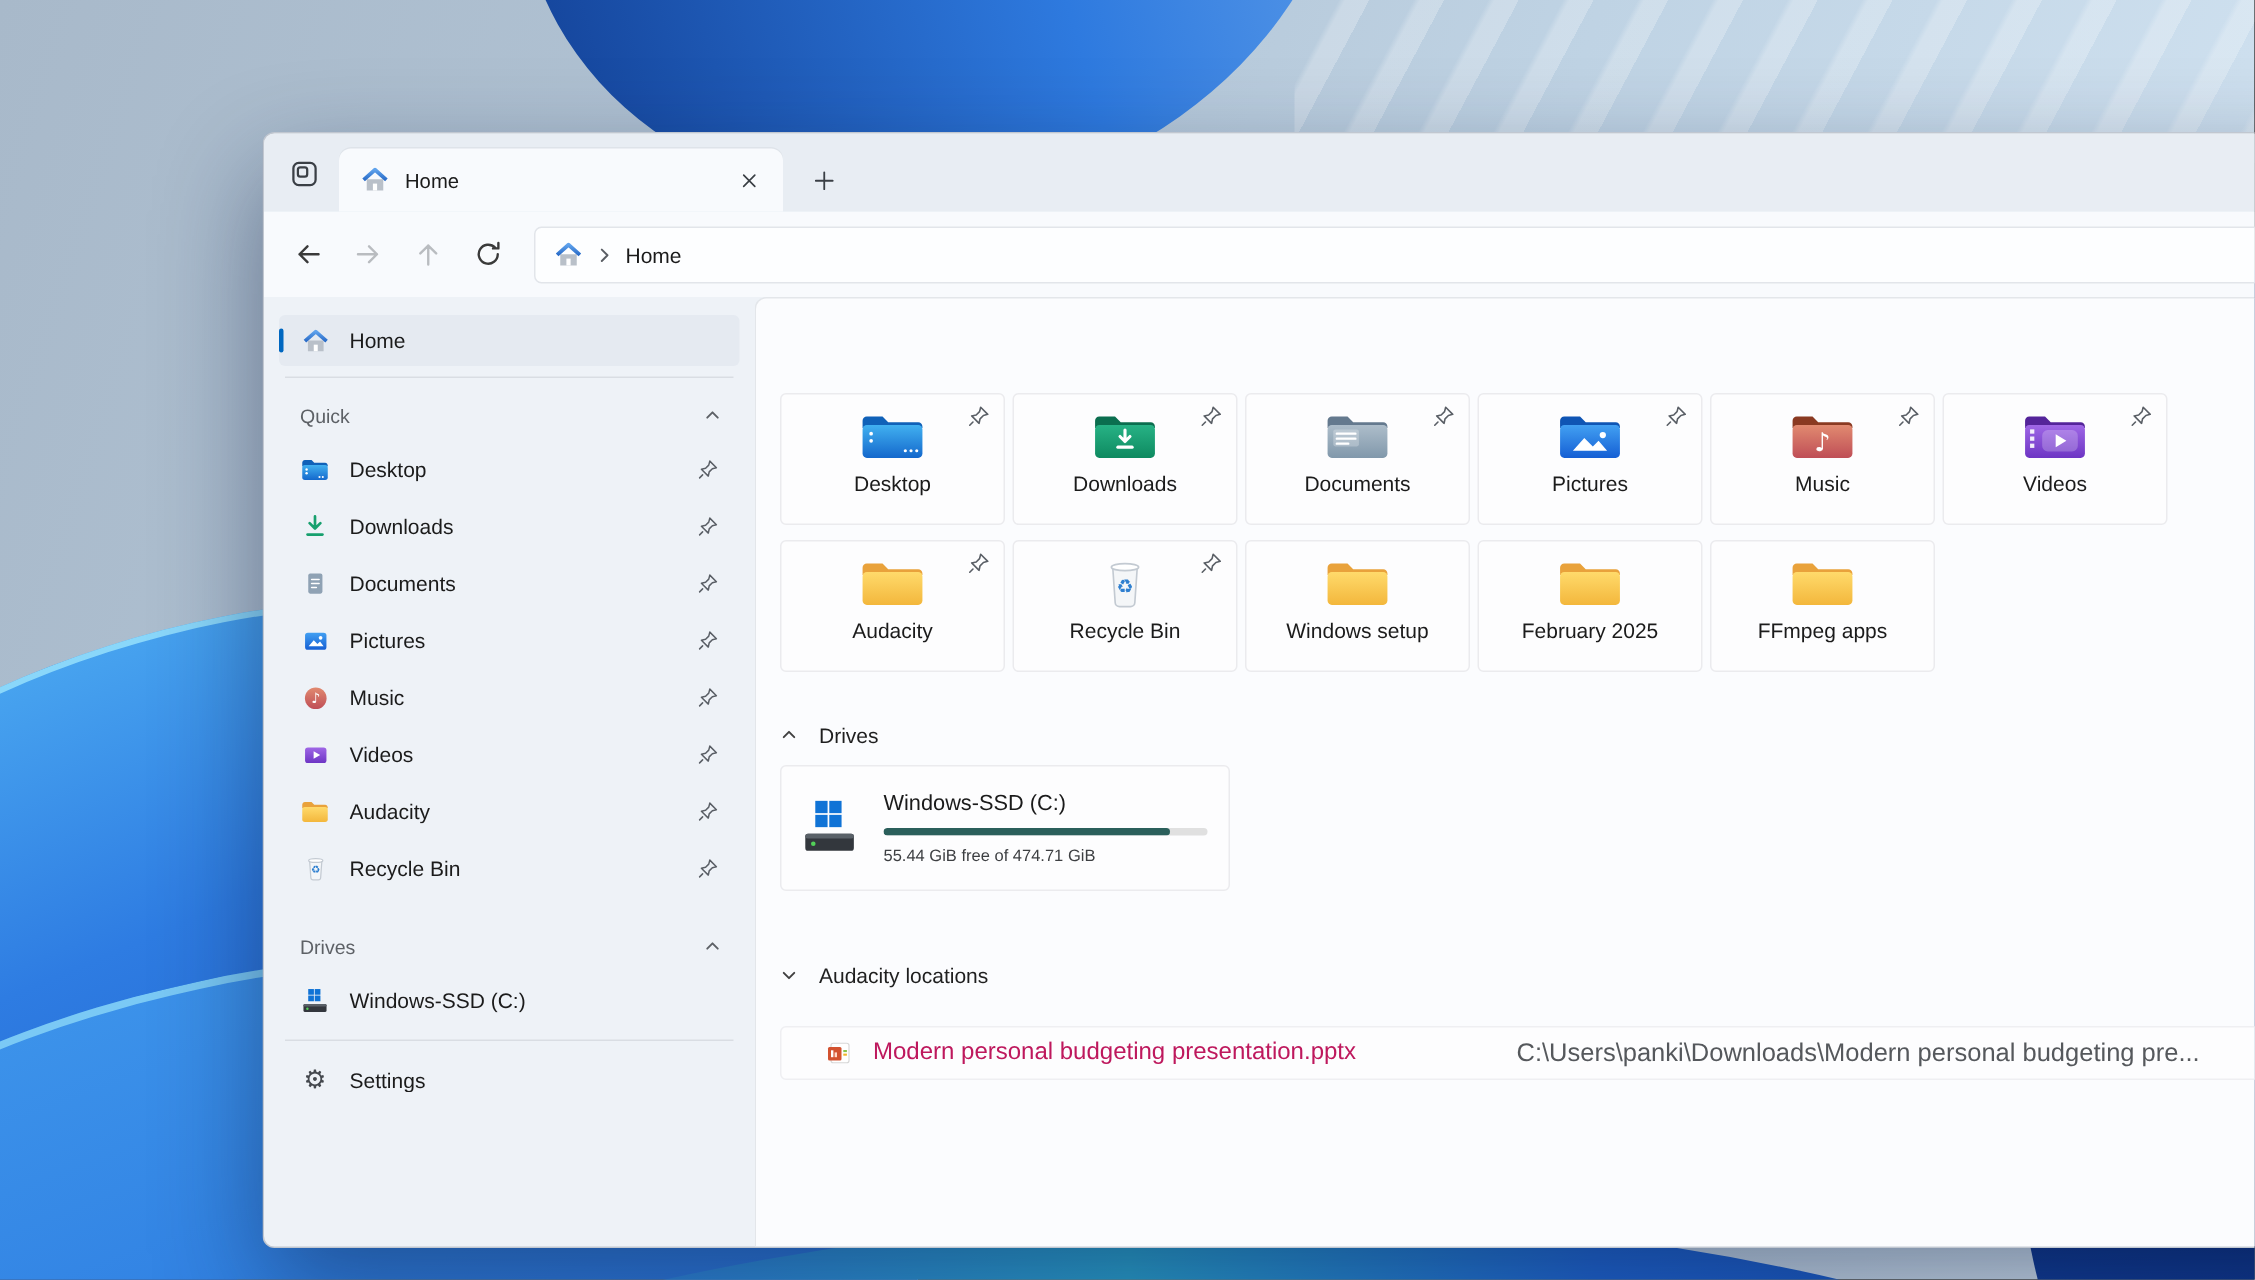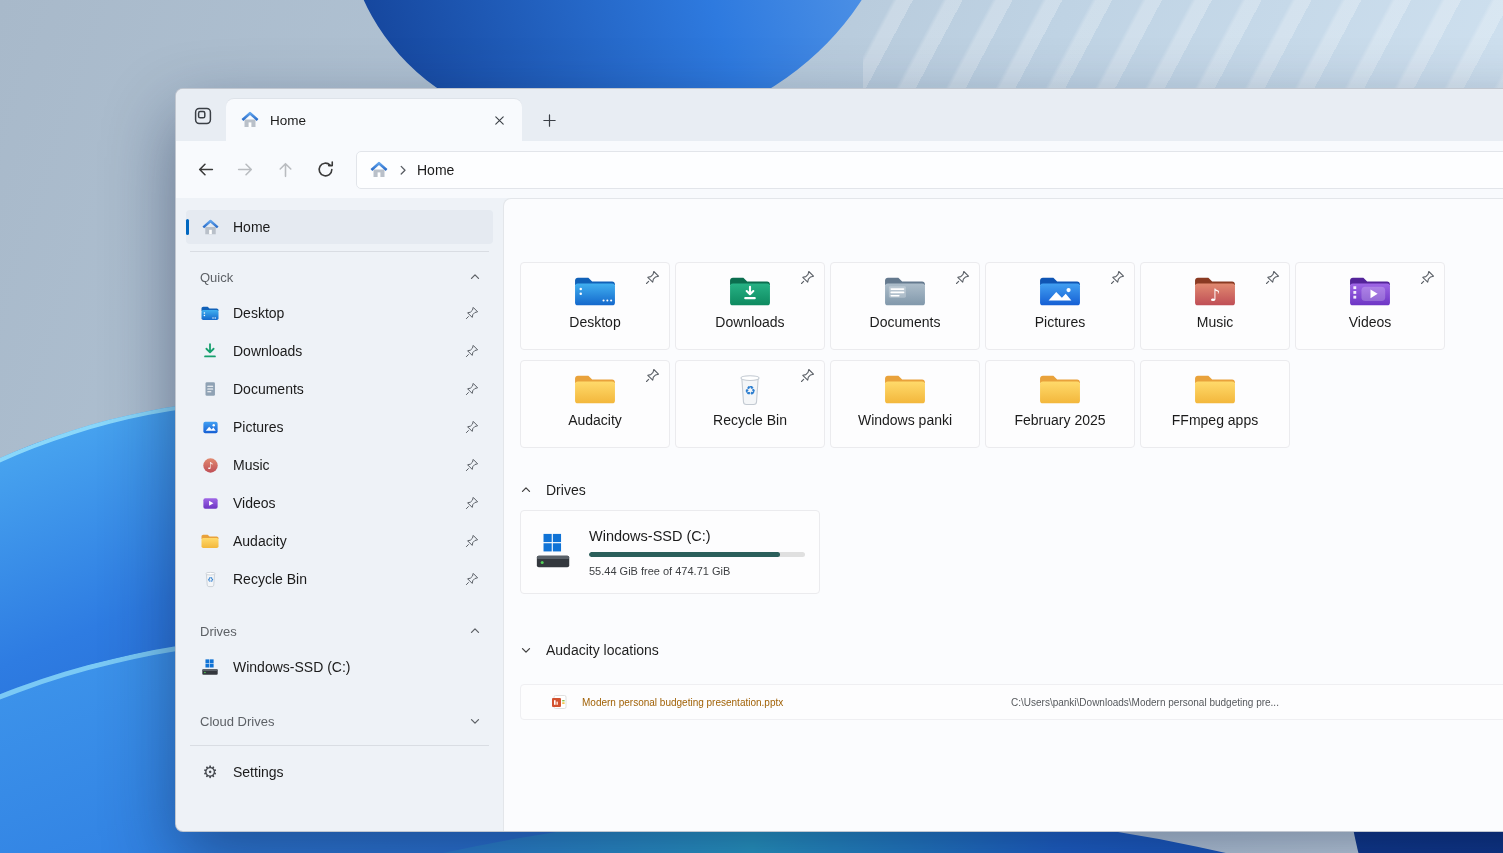--- a/index.html
+++ b/index.html
@@ -89,23 +89,23 @@
   .drivecard{width:300px;height:84px;margin-top:8px;background:#fdfdfe;border:1px solid #ebebee;border-radius:4px;
     display:flex;align-items:center;padding:0 12px;gap:14px;}
   .drive-info{flex:1;min-width:0;}
   .drive-name{font-size:14.5px;color:#1b1b1b;}
   .drive-bar{margin-top:8px;width:216px;height:5px;border-radius:3px;background:#e0e0e0;overflow:hidden;}
   .drive-bar-fill{height:100%;background:#2b5f5b;border-radius:3px;}
   .drive-free{margin-top:8px;font-size:11px;color:#3d3f42;}
 
   .recent-row{margin-top:22px;height:36px;background:#fdfdfe;border:1px solid #efeff2;border-radius:4px;
     display:flex;align-items:center;padding:0 12px 0 30px;}
-  .recent-name{font-size:10px;color:#a16207;width:429px;flex-shrink:0;margin-left:15px;
+  .recent-name{font-size:16px;color:#be185d;width:429px;flex-shrink:0;margin-left:15px;
     white-space:nowrap;overflow:hidden;text-overflow:ellipsis;}
-  .recent-path{font-size:10px;color:#55585c;white-space:nowrap;overflow:hidden;text-overflow:ellipsis;}
+  .recent-path{font-size:17px;color:#55585c;white-space:nowrap;overflow:hidden;text-overflow:ellipsis;}
 
   .vscroll{position:absolute;right:5px;top:24px;width:4px;height:180px;border-radius:2px;background:#a9abad;}
 
   .chev-down{transform:scaleY(-1);}
   .disabled svg path{stroke:#b9bcc0;}
 </style>
 </head>
 <body>
 
 <svg width="0" height="0" style="position:absolute">
@@ -430,26 +430,20 @@
                 <rect x="6" y="6.3" width="4.2" height="4.2" fill="#1073d6"></rect>
                 <rect x="10.8" y="6.3" width="4.2" height="4.2" fill="#1073d6"></rect>
                 <rect x="2.5" y="12.5" width="17" height="6" rx="1.2" fill="#33373d"></rect>
                 <rect x="2.5" y="12.5" width="17" height="1.8" rx="0.9" fill="#5a6168"></rect>
                 <circle cx="5.4" cy="16" r=".9" fill="#52d058"></circle>
               </svg>
           </span>
           <span class="side-label">Windows-SSD (C:)</span>
         </div>
 
-        <div class="side-hdr" style="margin-top:18px">
-          <span class="hdr-label">Cloud Drives</span>
-          <svg width="12" height="12" viewBox="0 0 12 12" class="chev-down">
-              <path d="M2.5 7.4 6 3.9l3.5 3.5" stroke="#5d6166" stroke-width="1.3" fill="none" stroke-linecap="round" stroke-linejoin="round"></path>
-            </svg>
-        </div>
         <div class="side-div"></div>
 
         <div class="side-item">
           <span class="icon20" style="font-size:17px;color:#44484e;font-family:'DejaVu Sans',sans-serif;">⚙</span>
           <span class="side-label">Settings</span>
         </div>
       </aside>
 
       <main class="content">
 
@@ -574,21 +568,21 @@
                   <path d="M8.2 1.4 12.6 5.8 9.9 6.5 7.8 8.6 7.2 11.4 2.6 6.8 5.4 6.2 7.5 4.1Z" fill="none" stroke="#5a5f66" stroke-width="1" stroke-linejoin="round"></path>
                   <path d="M3.4 10.6 1.4 12.6" stroke="#5a5f66" stroke-width="1" stroke-linecap="round"></path>
                 </svg></span>
           </div>
 
           <div class="tile">
             <svg width="46" height="38" viewBox="0 0 48 40">
                 <path d="M3 9c0-1.7 1.3-3 3-3h11l4 4h21c1.7 0 3 1.3 3 3v1H3z" fill="#e9a23b"></path>
                 <rect x="3" y="12" width="42" height="23" rx="3" fill="url(#gY)"></rect>
               </svg>
-            <span class="tile-label">Windows panki</span>
+            <span class="tile-label">Windows setup</span>
           </div>
 
           <div class="tile">
             <svg width="46" height="38" viewBox="0 0 48 40">
                 <path d="M3 9c0-1.7 1.3-3 3-3h11l4 4h21c1.7 0 3 1.3 3 3v1H3z" fill="#e9a23b"></path>
                 <rect x="3" y="12" width="42" height="23" rx="3" fill="url(#gY)"></rect>
               </svg>
             <span class="tile-label">February 2025</span>
           </div>
 

